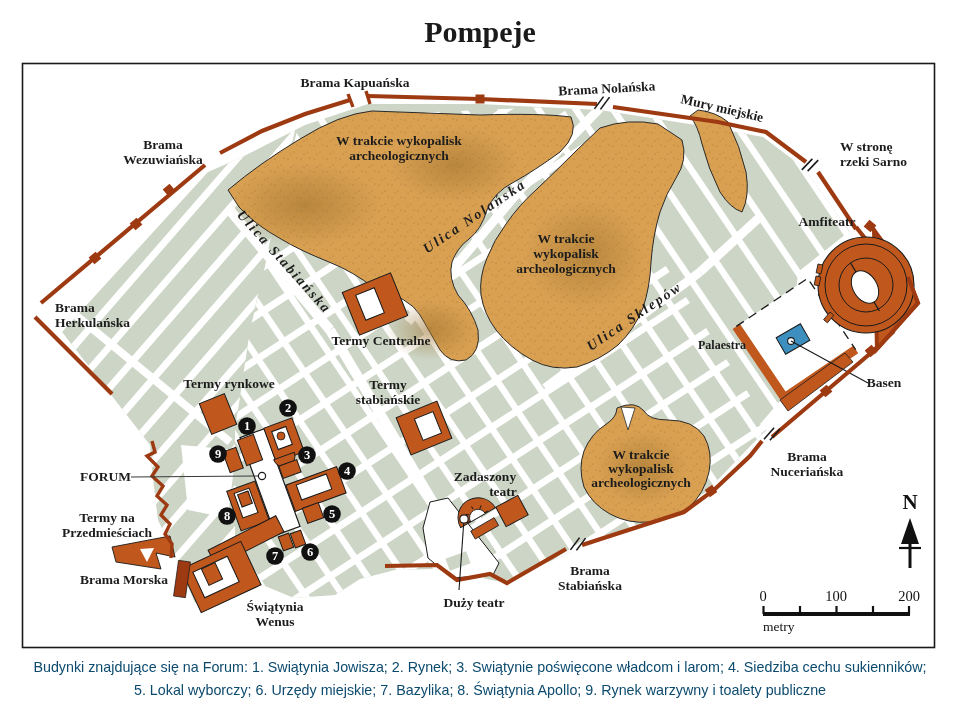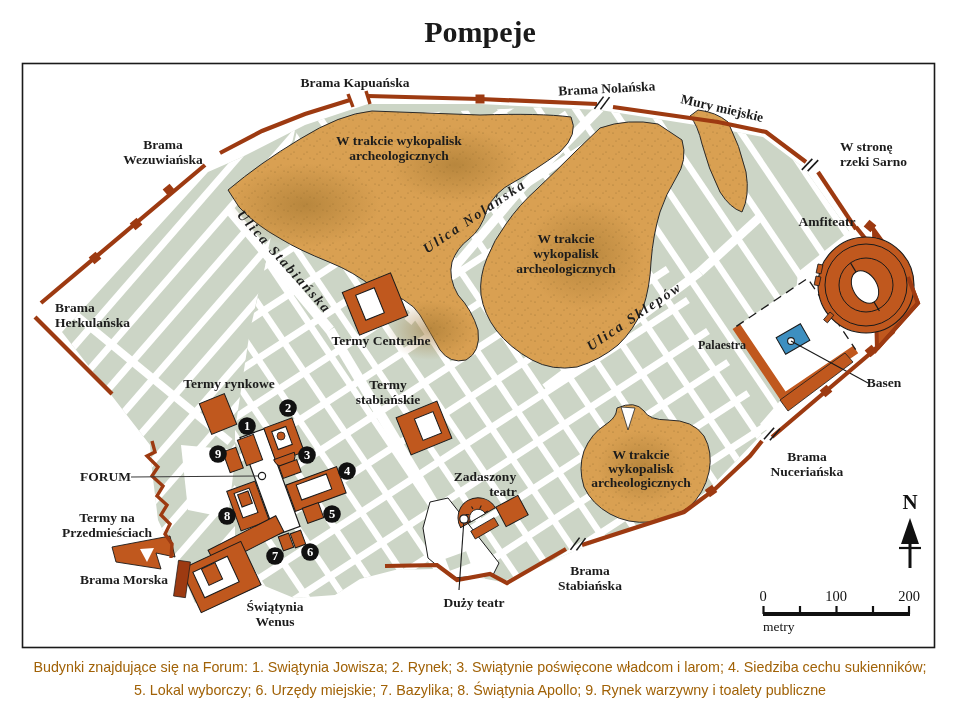--- a/index.html
+++ b/index.html
@@ -1,18 +1,18 @@
 <!DOCTYPE html>
 <html lang="pl"><head>
 <meta charset="utf-8">
 <title>Pompeje</title>
 <style>
 html,body{margin:0;padding:0;background:#ffffff;width:960px;height:725px;overflow:hidden}
 .legend{position:absolute;left:0;top:656px;width:960px;text-align:center;
-font-family:"Liberation Sans",sans-serif;font-size:14.3px;color:#a16207;line-height:23px}
+font-family:"Liberation Sans",sans-serif;font-size:14.3px;color:#0c4a6e;line-height:23px}
 </style>
 </head>
 <body>
 <svg style="position:absolute;left:0;top:0" width="960" height="725" viewBox="0 0 960 725" font-family="Liberation Serif, serif">
 <defs>
 <pattern id="speck" width="13" height="13" patternUnits="userSpaceOnUse">
 <rect width="13" height="13" fill="none"></rect>
 <circle cx="2" cy="3" r="0.6" fill="#54400f" opacity="0.5"></circle>
 <circle cx="8" cy="9" r="0.6" fill="#54400f" opacity="0.45"></circle>
 <circle cx="11" cy="2" r="0.55" fill="#54400f" opacity="0.42"></circle>

